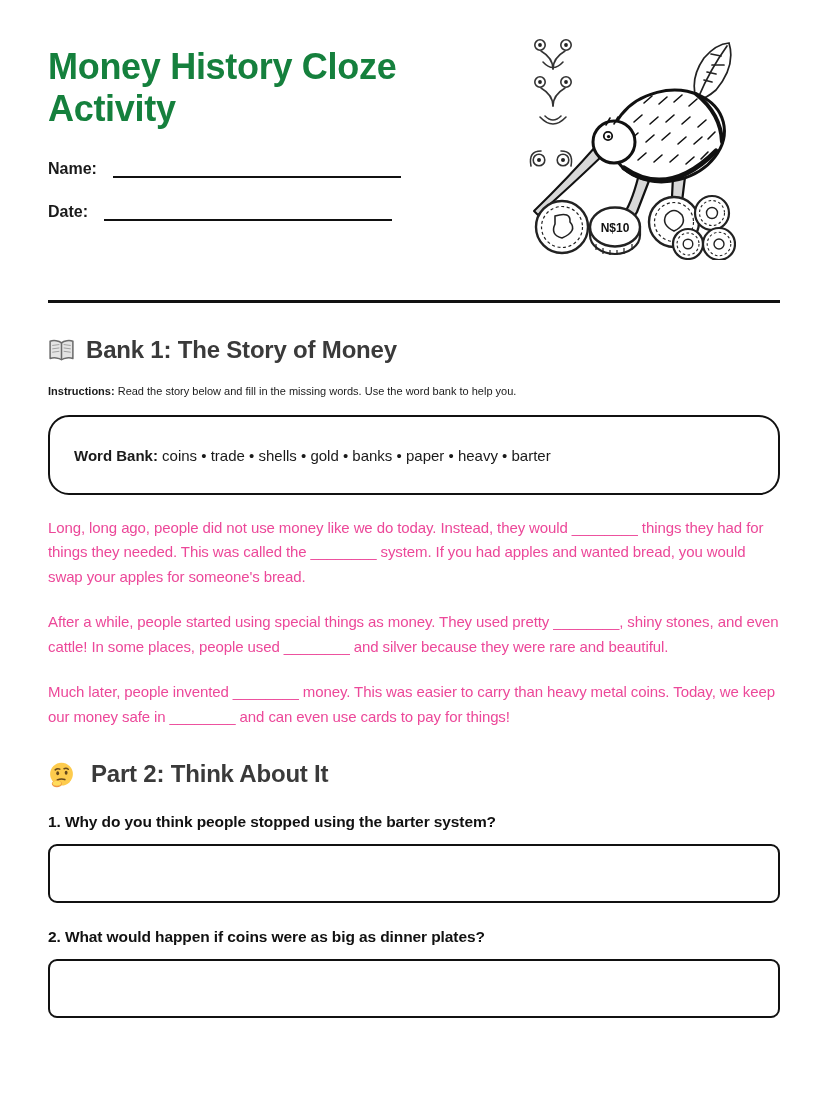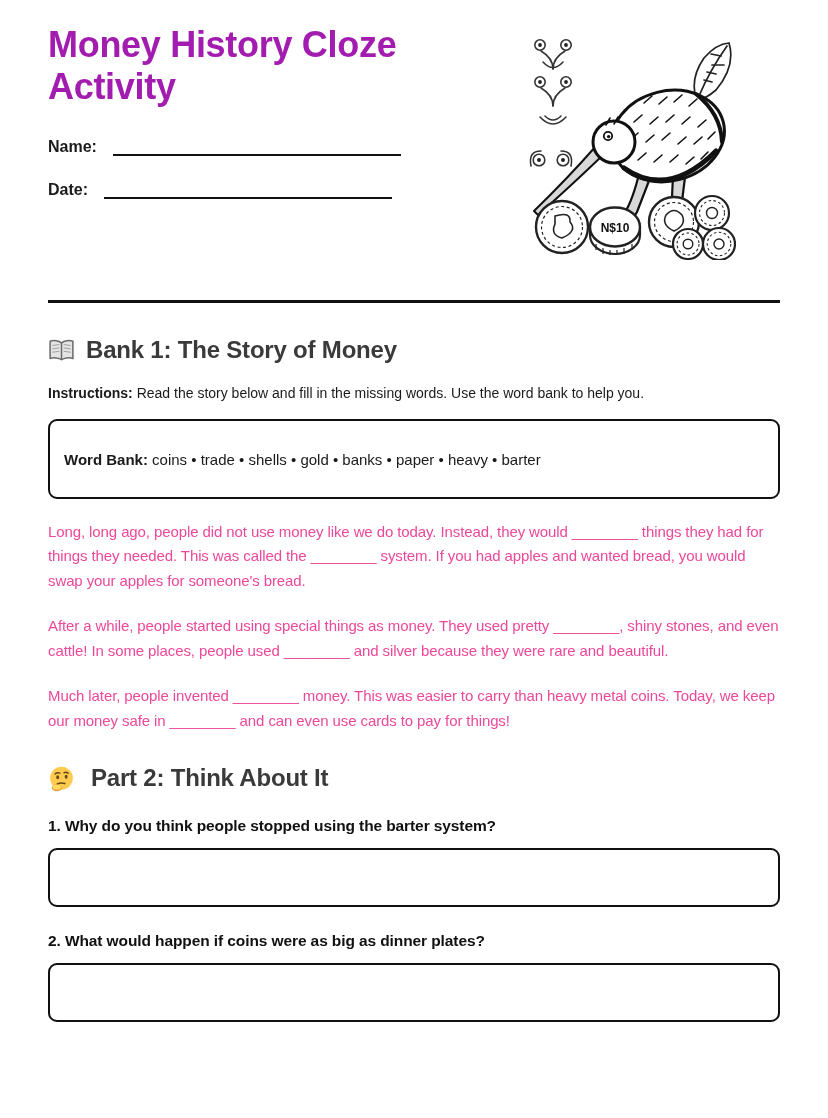--- a/index.html
+++ b/index.html
@@ -9,25 +9,25 @@
     padding: 0 48px;
     background: #ffffff;
     overflow: hidden;
     font-family: "Liberation Sans", "DejaVu Sans", sans-serif;
     color: #1a1a1a;
   }
   
   .header { display: flex; align-items: flex-start; }
   .header-left { flex: 1 1 auto; min-width: 0; }
   .page-title {
-    margin-top: 24px;
+    margin-top: 46px;
     font-size: 36px;
     line-height: 1.18;
     font-weight: 700;
-    color: #a21caf;
+    color: #15803d;
     letter-spacing: -0.3px;
     max-width: 430px;
   }
   .field-row { display: flex; align-items: flex-end; margin-top: 27px; }
   .field-row + .field-row { margin-top: 23px; }
   .field-label { font-weight: 700; font-size: 16px; color: #1a1a1a; }
   .write-line {
     display: inline-block;
     width: 288px; height: 20px;
     margin-left: 16px;
@@ -39,30 +39,30 @@
   
   .section-heading {
     display: flex; align-items: center; gap: 11px;
     font-size: 24px; font-weight: 700; color: #3a3a3a;
     letter-spacing: -0.2px;
   }
   .part1-heading { margin-top: 33px; }
   .part2-heading { margin-top: 31px; gap: 16px; }
   .heading-icon { display: inline-flex; align-items: center; }
   
-  .instructions { margin-top: 21px; font-size: 14px; color: #1a1a1a; }
+  .instructions { margin-top: 21px; font-size: 11px; color: #1a1a1a; }
   .instructions b { font-weight: 700; }
   
   .word-bank {
     margin-top: 18px;
     min-height: 80px;
     border: 2px solid #111;
-    border-radius: 9px;
+    border-radius: 21px;
     display: flex; align-items: center;
-    padding: 0 14px;
+    padding: 0 24px;
     font-size: 15px;
   }
   .word-bank b { font-weight: 700; }
   
   .story {
     margin-top: 21px;
     font-size: 15px; font-weight: 400;
     line-height: 1.63;
     color: #ec4899;
     letter-spacing: -0.1px;

